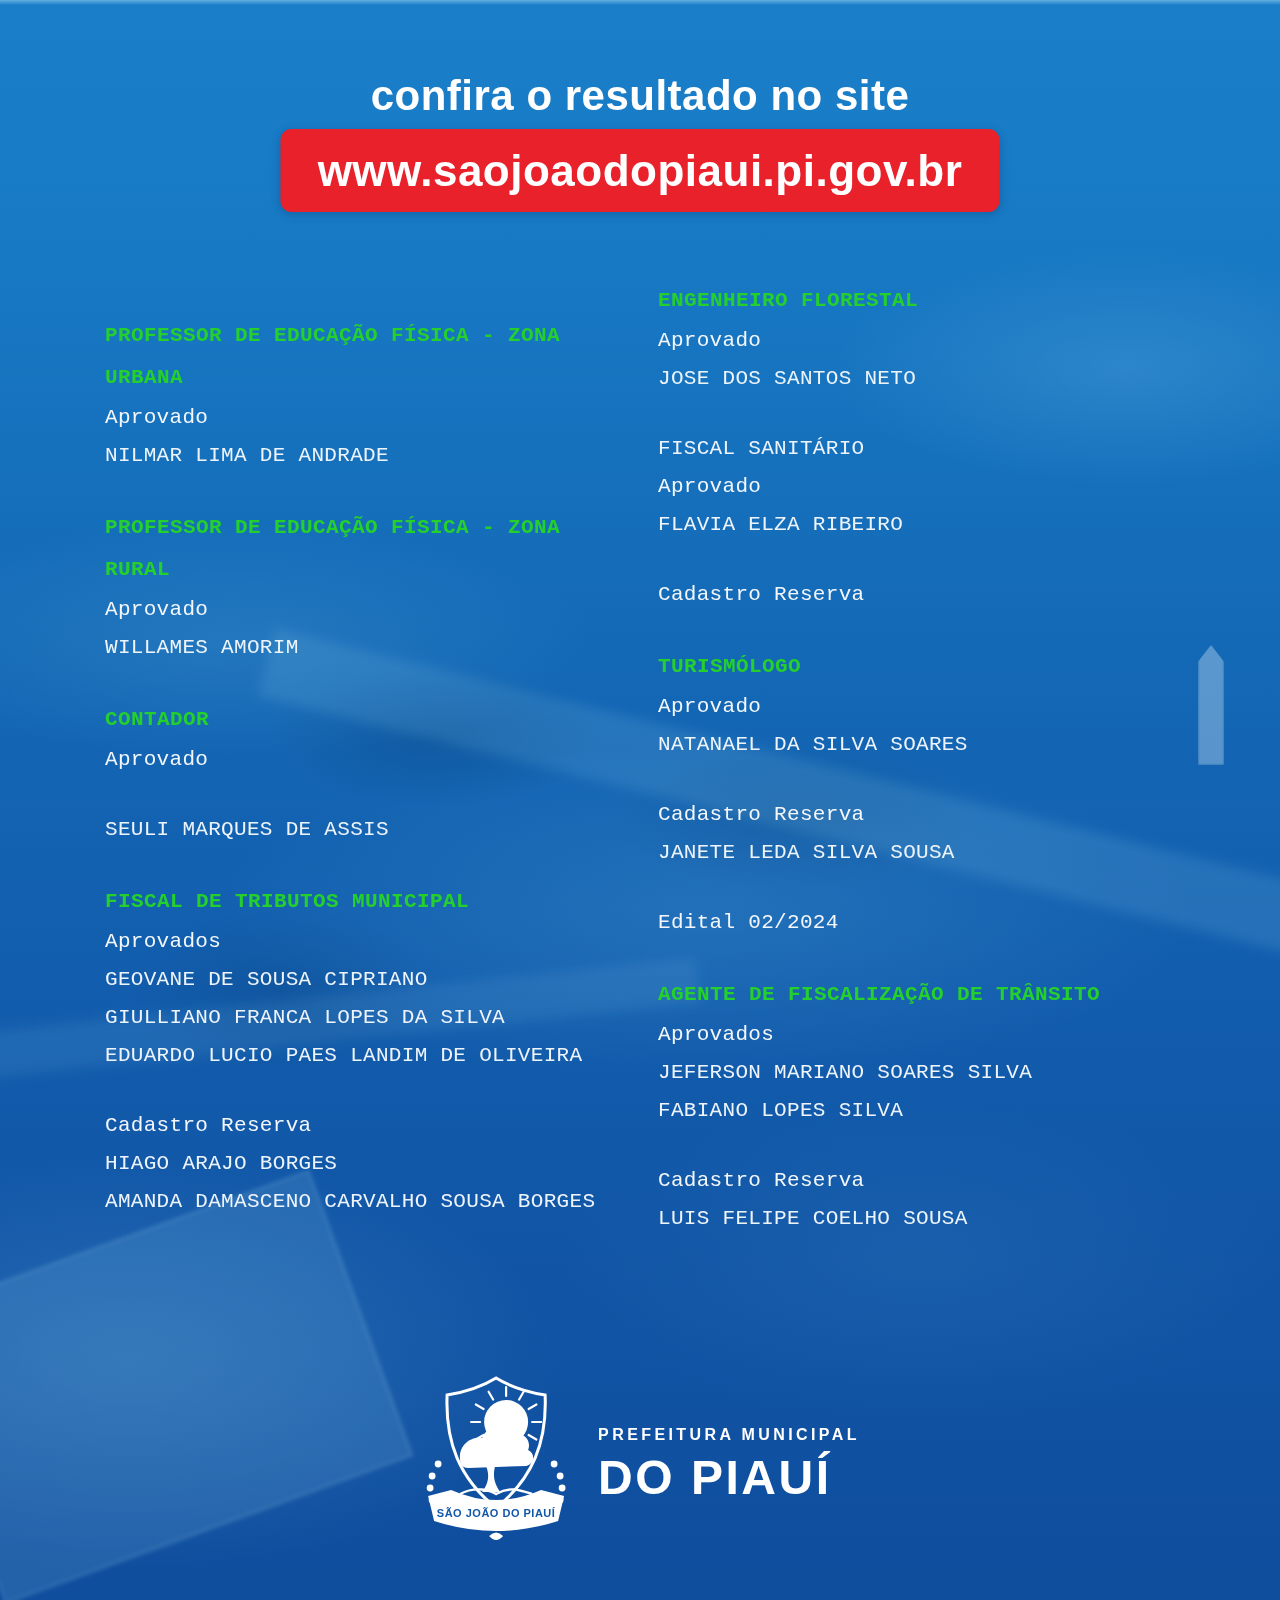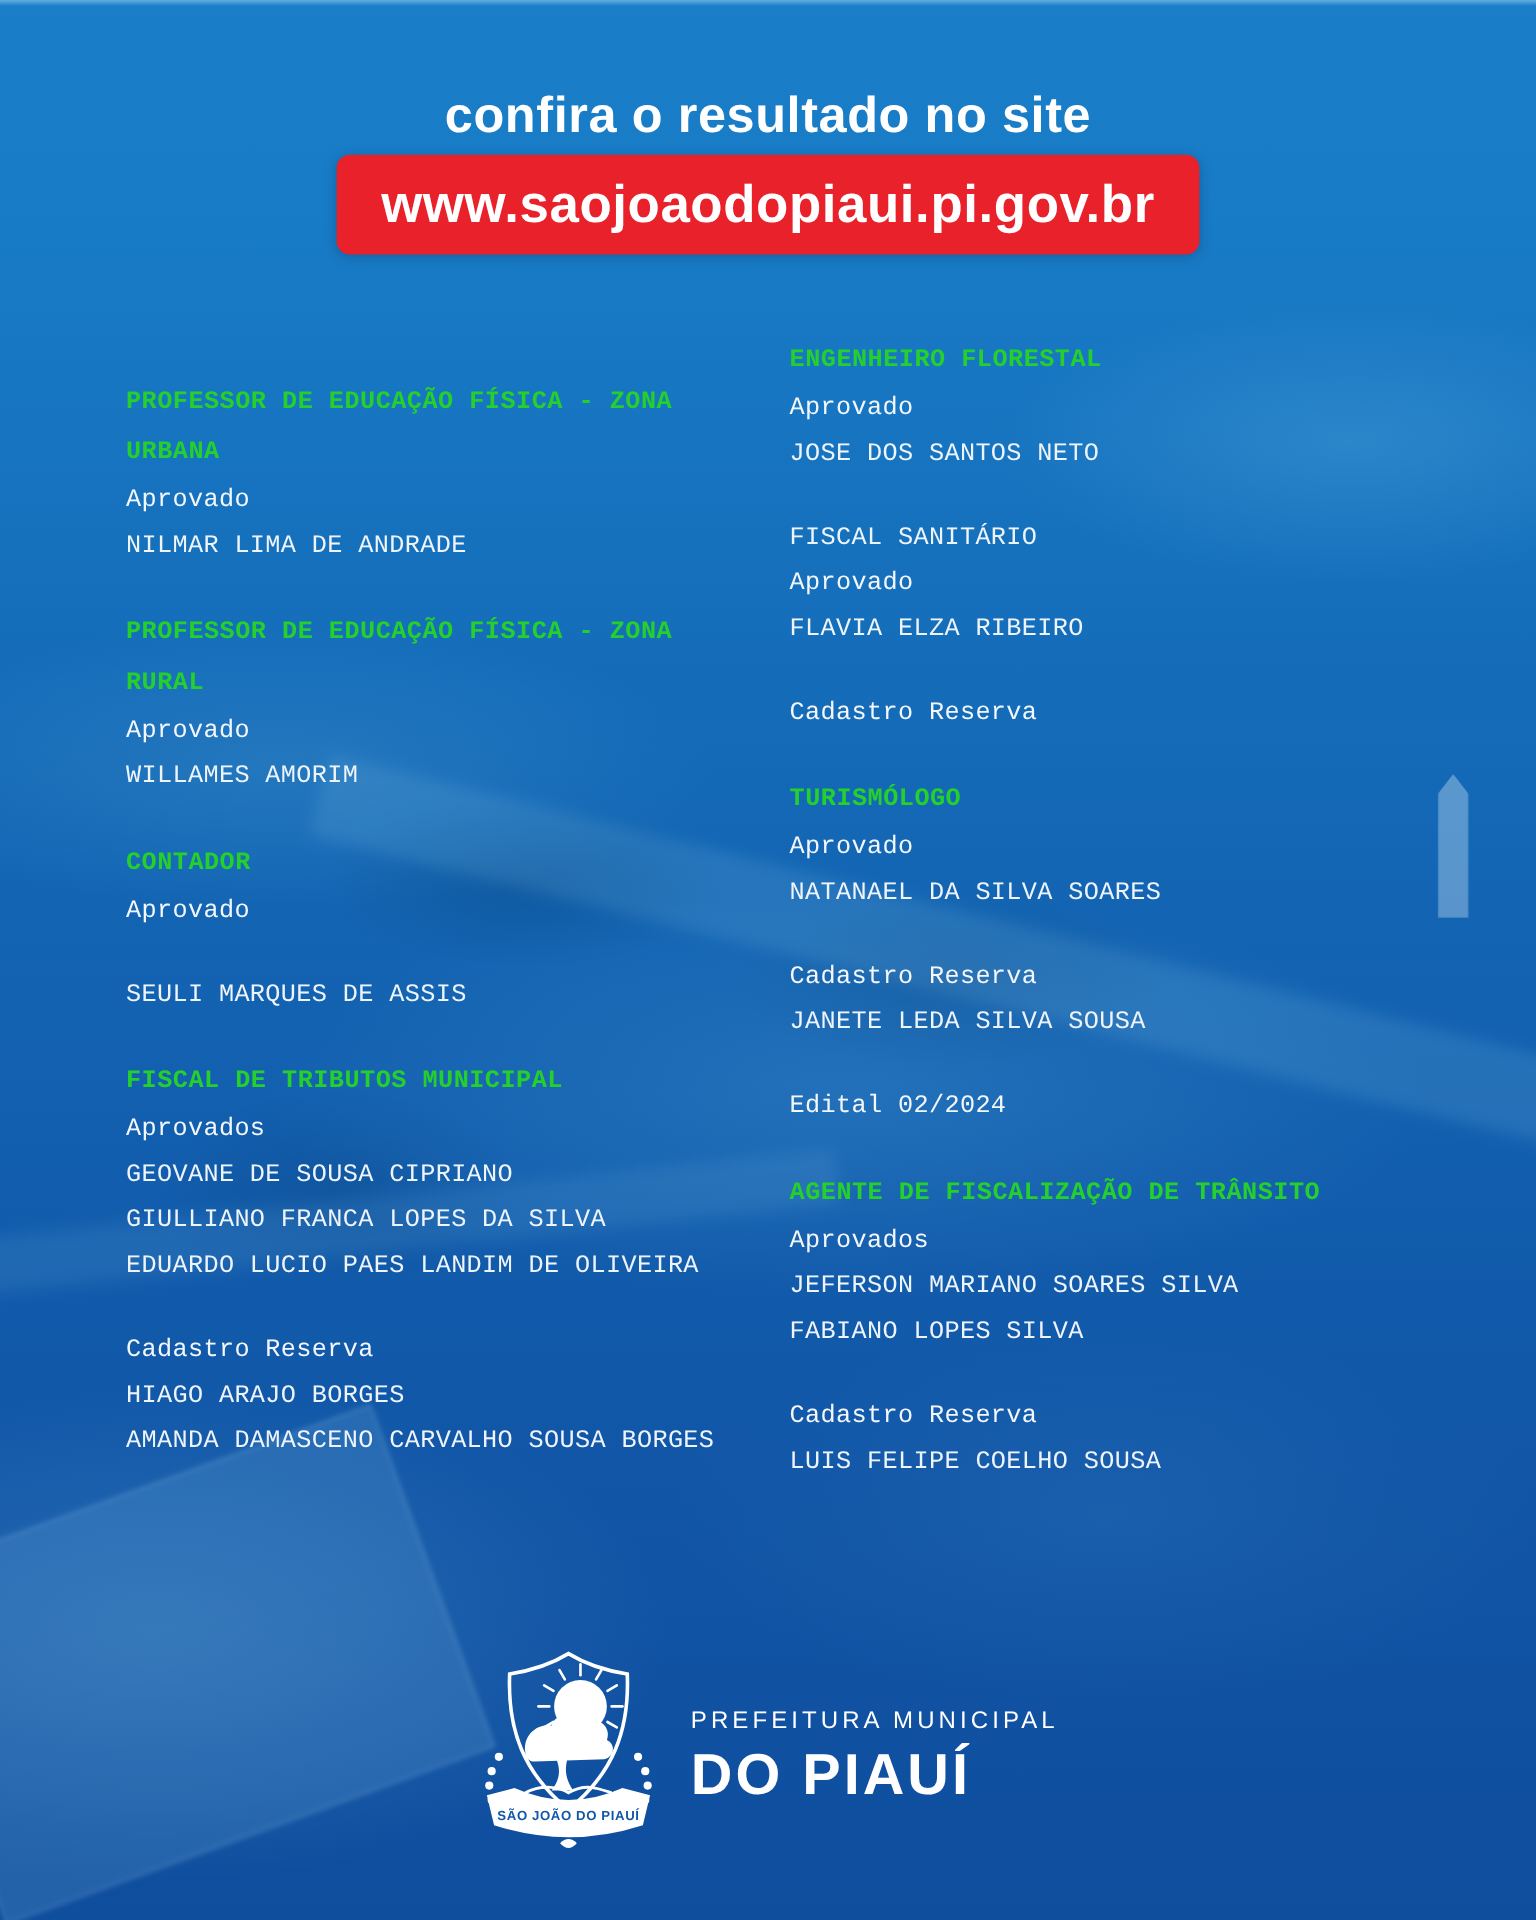--- a/index.html
+++ b/index.html
@@ -58,21 +58,21 @@
   .line-plain-title { color:#eef4fb; }
   .line-label { color:#f3f7fc; }
   .line-name { color:#eef4fb; }
 
   
   .footer {
     position:absolute; top:1368px; left:50%; transform:translateX(-50%);
     display:flex; align-items:center; gap:26px;
   }
   .brand { display:flex; flex-direction:column; margin-top:14px; }
-  .brand-small { color:#ffffff; font-size:20px; font-weight:400; letter-spacing:3.4px; margin-bottom:9px; }
+  .brand-small { color:#ffffff; font-size:16px; font-weight:700; letter-spacing:3.4px; margin-bottom:9px; }
   .brand-big { color:#ffffff; font-size:48px; font-weight:800; line-height:50px; letter-spacing:2.5px; }
 </style>
 </head>
 <body>
 
 <div class="bg"></div>
 <div class="bg-road1"></div>
 <div class="bg-road2"></div>
 <div class="bg-court"></div>
 <div class="bg-tower"></div>

